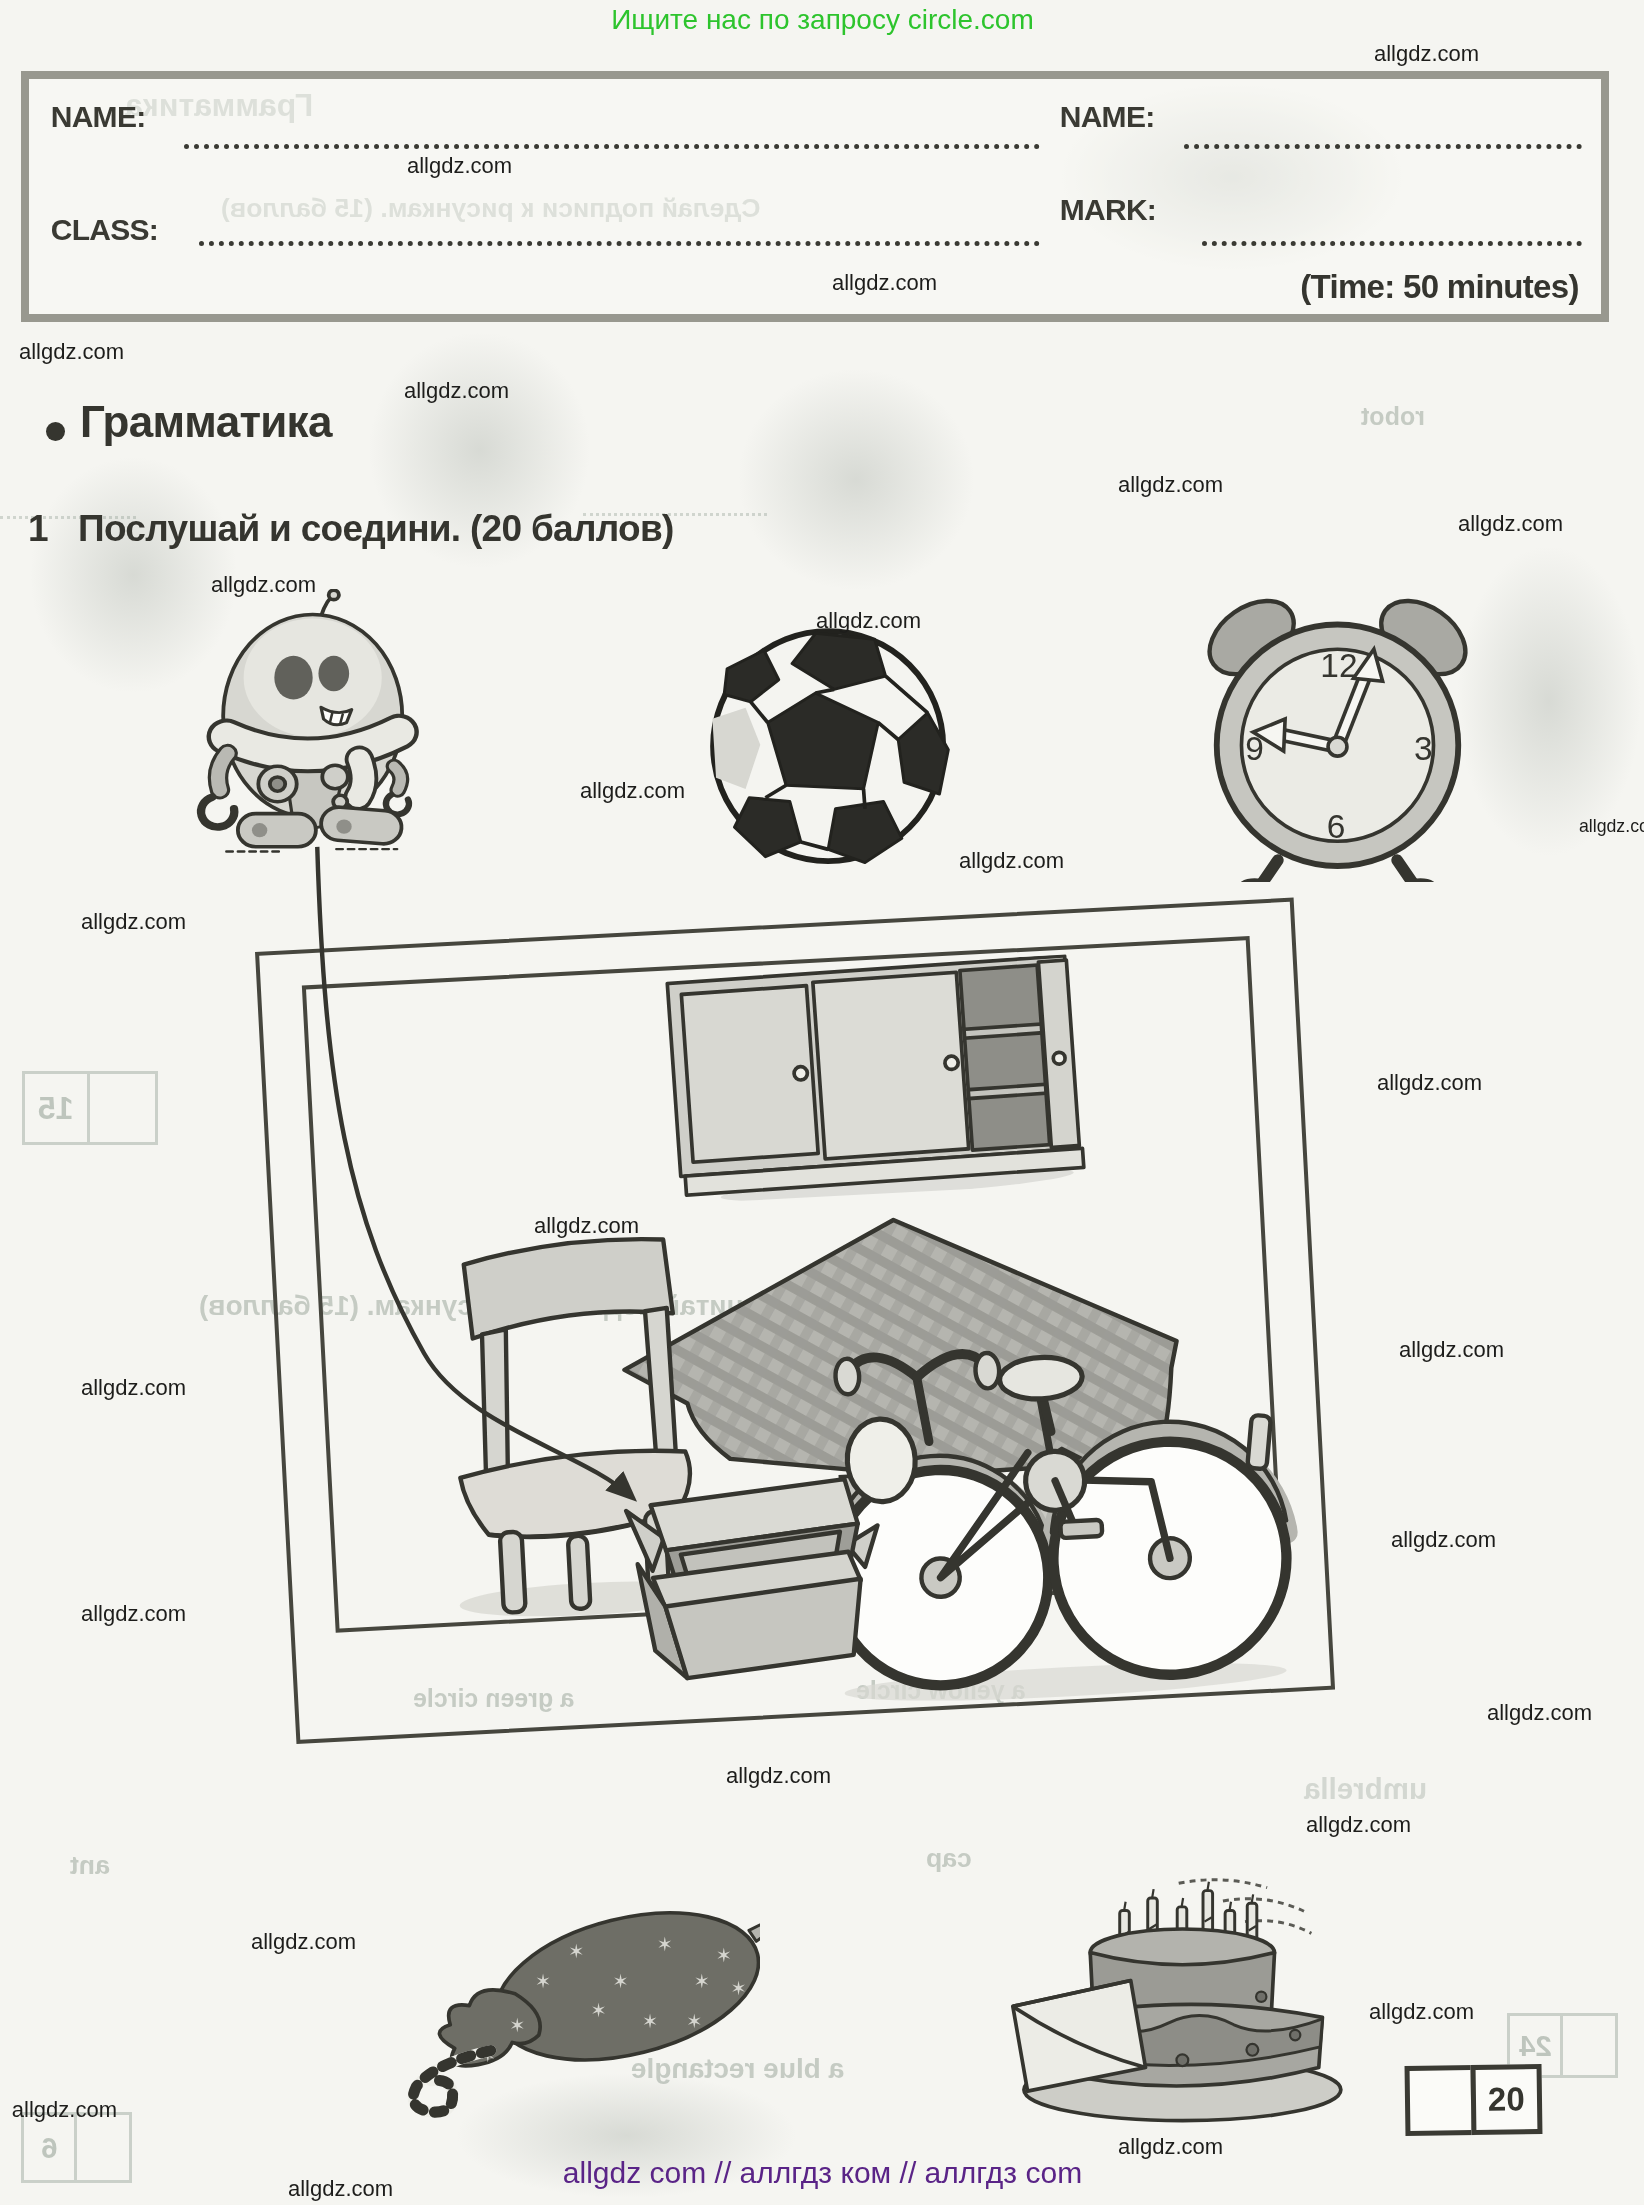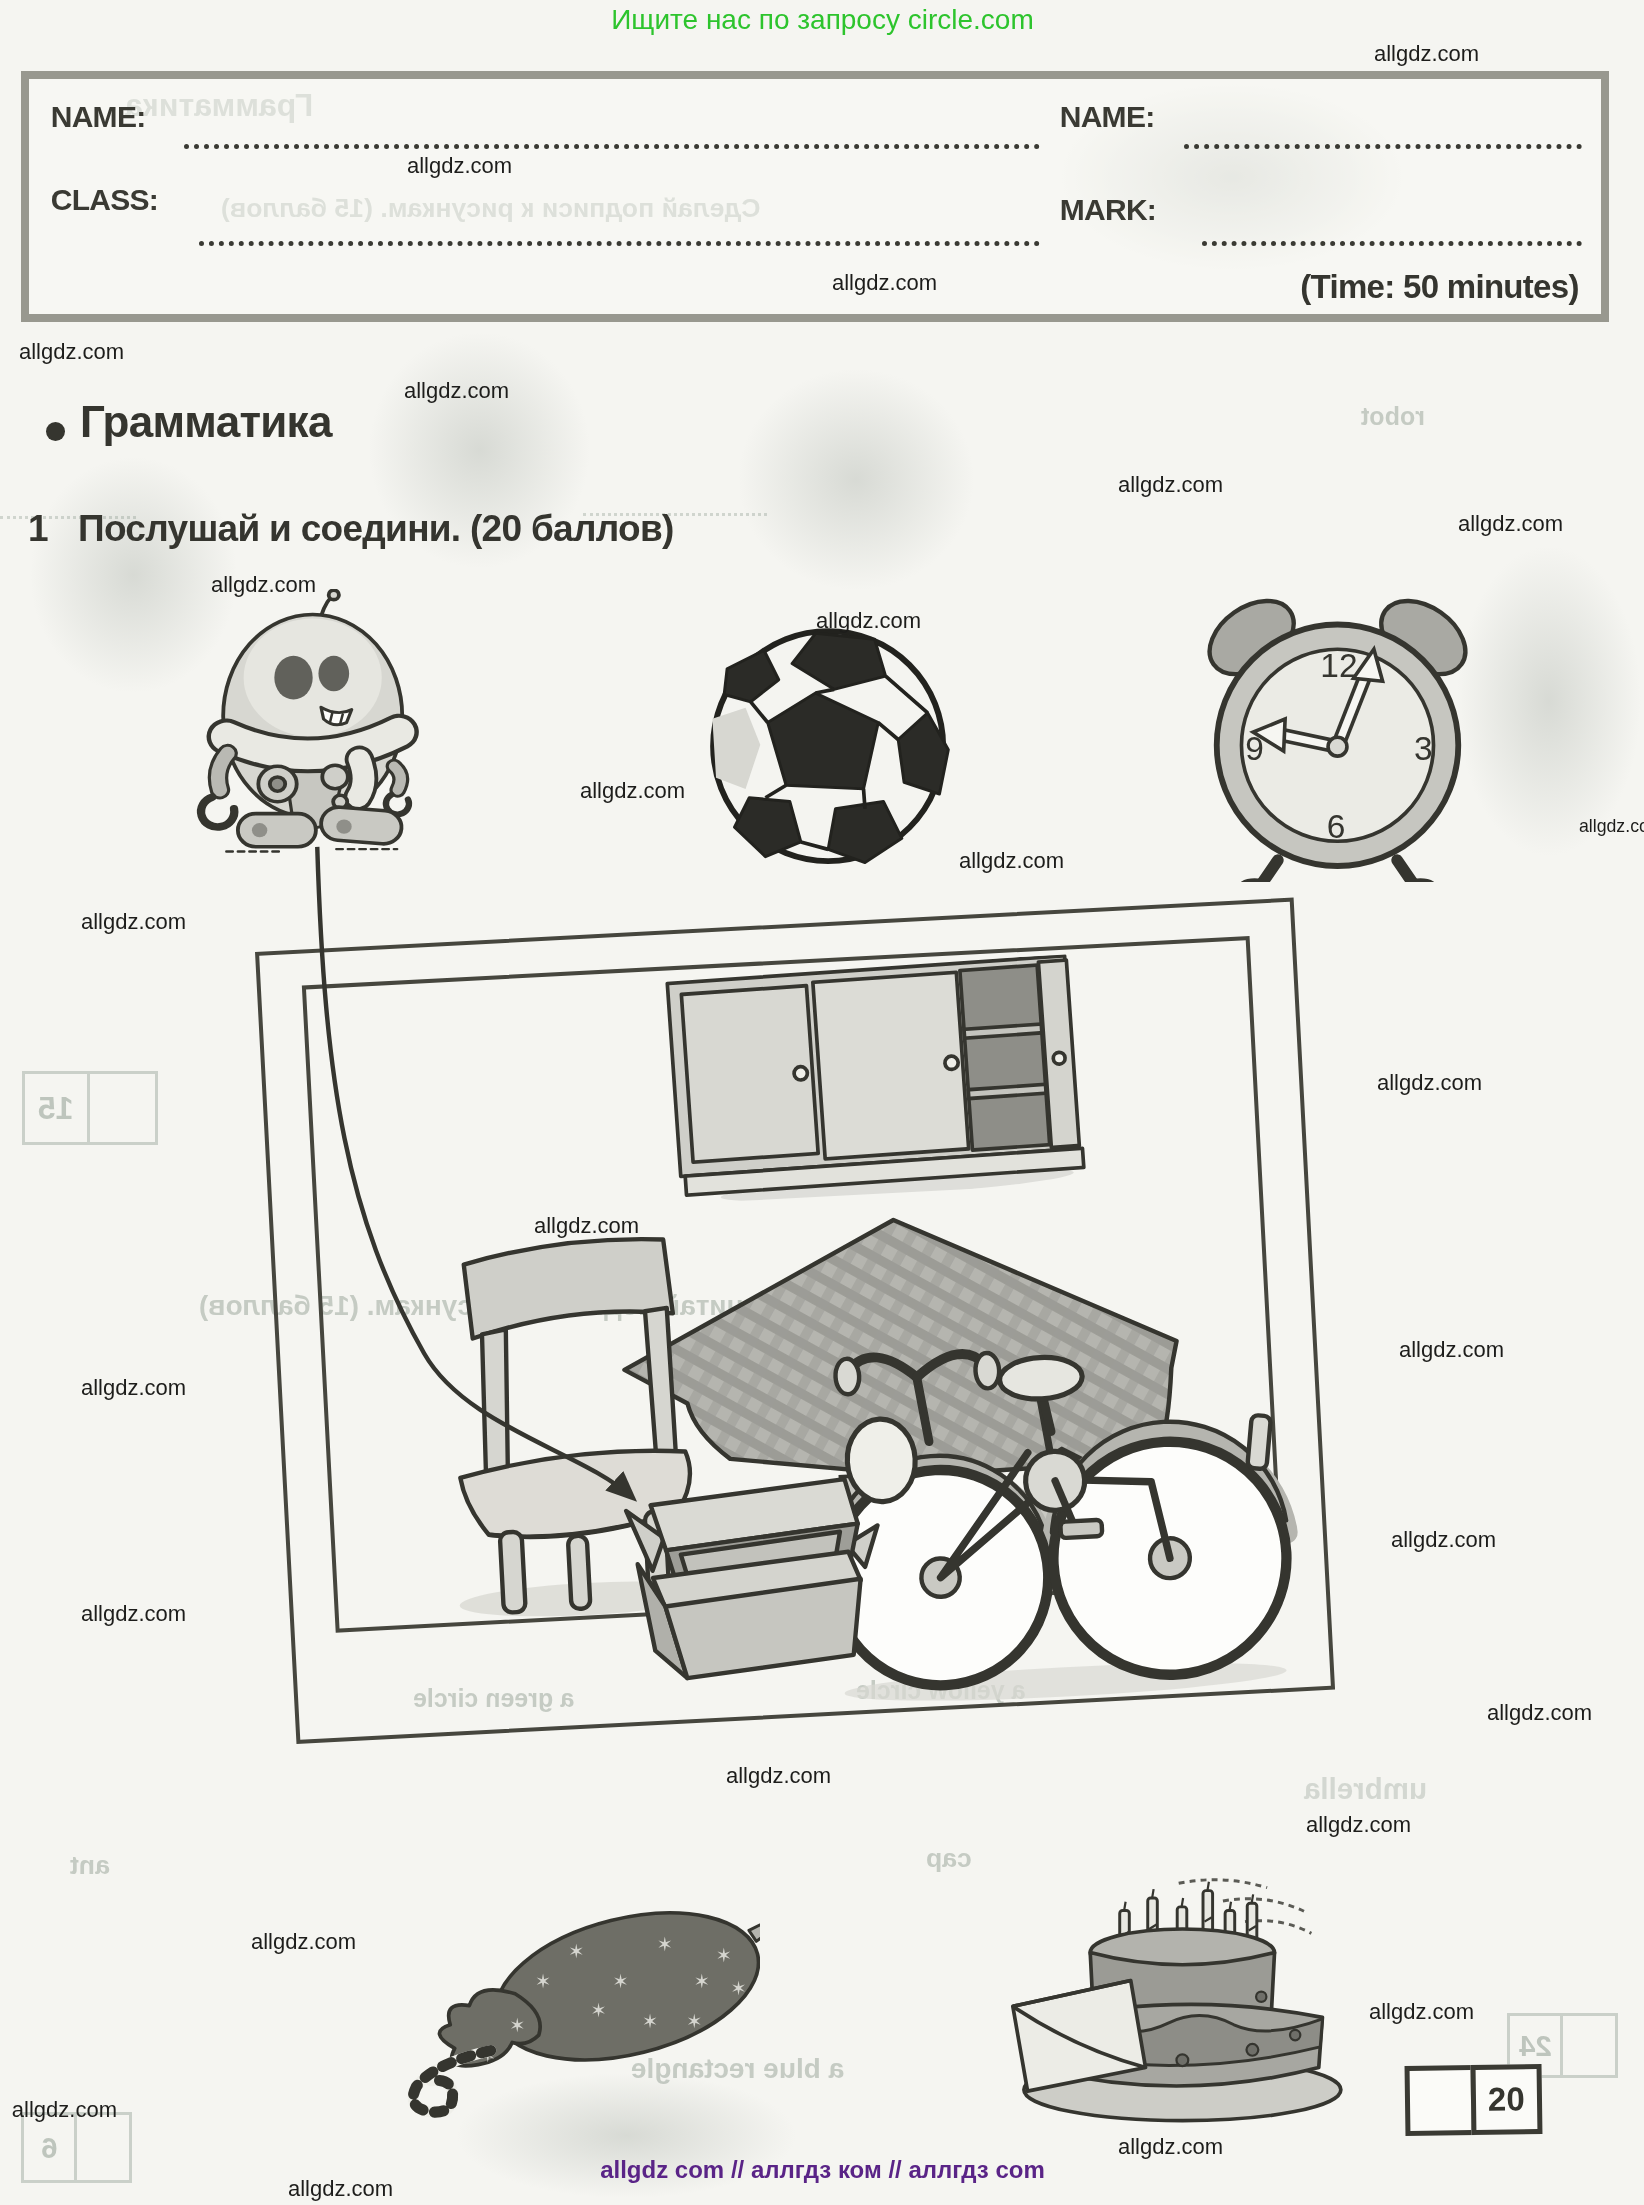--- a/index.html
+++ b/index.html
@@ -4,21 +4,21 @@
 <style>
   html,body{margin:0;padding:0}
   body{
     width:1645px;height:2205px;position:relative;overflow:hidden;
     background:#f5f5f1;
     font-family:"Liberation Sans",sans-serif;color:#35352f;
   }
   .abs{position:absolute}
   
   .promo{left:0;right:0;top:4.4px;text-align:center;font-size:28px;font-weight:500;letter-spacing:0;}
-  .footer{left:0;right:0;top:2156px;text-align:center;font-size:24px;font-weight:700;}
+  .footer{left:0;right:0;top:2156px;text-align:center;font-size:30px;font-weight:400;}
   
   .hbox{left:20.7px;top:71px;width:1588px;height:251px;border:8px solid #98988f;box-sizing:border-box;background:rgba(250,250,247,.45)}
   .hlabel{position:absolute;font-size:30px;font-weight:800;letter-spacing:-0.7px;color:#3a3a33;white-space:nowrap}
   .hdots{position:absolute;height:47px;border-bottom:5.9px dotted #3a3a33}
   .timenote{position:absolute;right:22px;top:189px;font-size:33px;font-weight:800;letter-spacing:-0.7px}
   
   .bullet{left:46px;top:422px;width:19px;height:19px;border-radius:50%;background:#35352f}
   .h1{left:80px;top:397px;font-size:44px;font-weight:800;letter-spacing:-0.7px}
   .tasknum{left:28px;top:508px;font-size:37px;font-weight:800}
   .taskline{left:78px;top:508px;font-size:37px;font-weight:800;letter-spacing:-0.7px}
@@ -83,21 +83,21 @@
     <div class="c2"></div>
 </div>
 
 <div class="abs promo" style="color:#2dc42d">Ищите нас по запросу circle.com</div>
 
 <div class="abs hbox">
   <div class="hlabel" style="left:22px;top:20.7px">NAME:</div>
   <div class="hdots" style="left:155px;top:17.7px;width:856px"></div>
   <div class="hlabel" style="left:1031px;top:20.7px">NAME:</div>
   <div class="hdots" style="left:1155px;top:17.7px;width:398px"></div>
-  <div class="hlabel" style="left:22px;top:104px">CLASS:</div>
+  <div class="hlabel" style="left:22px;top:134px">CLASS:</div>
   <div class="hdots" style="left:170px;top:115px;width:841px"></div>
   <div class="hlabel" style="left:1031px;top:114px">MARK:</div>
   <div class="hdots" style="left:1173px;top:115px;width:380px"></div>
   <div class="timenote">(Time: 50 minutes)</div>
 </div>
 
 <div class="abs bullet"></div>
 <div class="abs h1">Грамматика</div>
 <div class="abs tasknum">1</div>
 <div class="abs taskline">Послушай и соедини. (20 баллов)</div>

